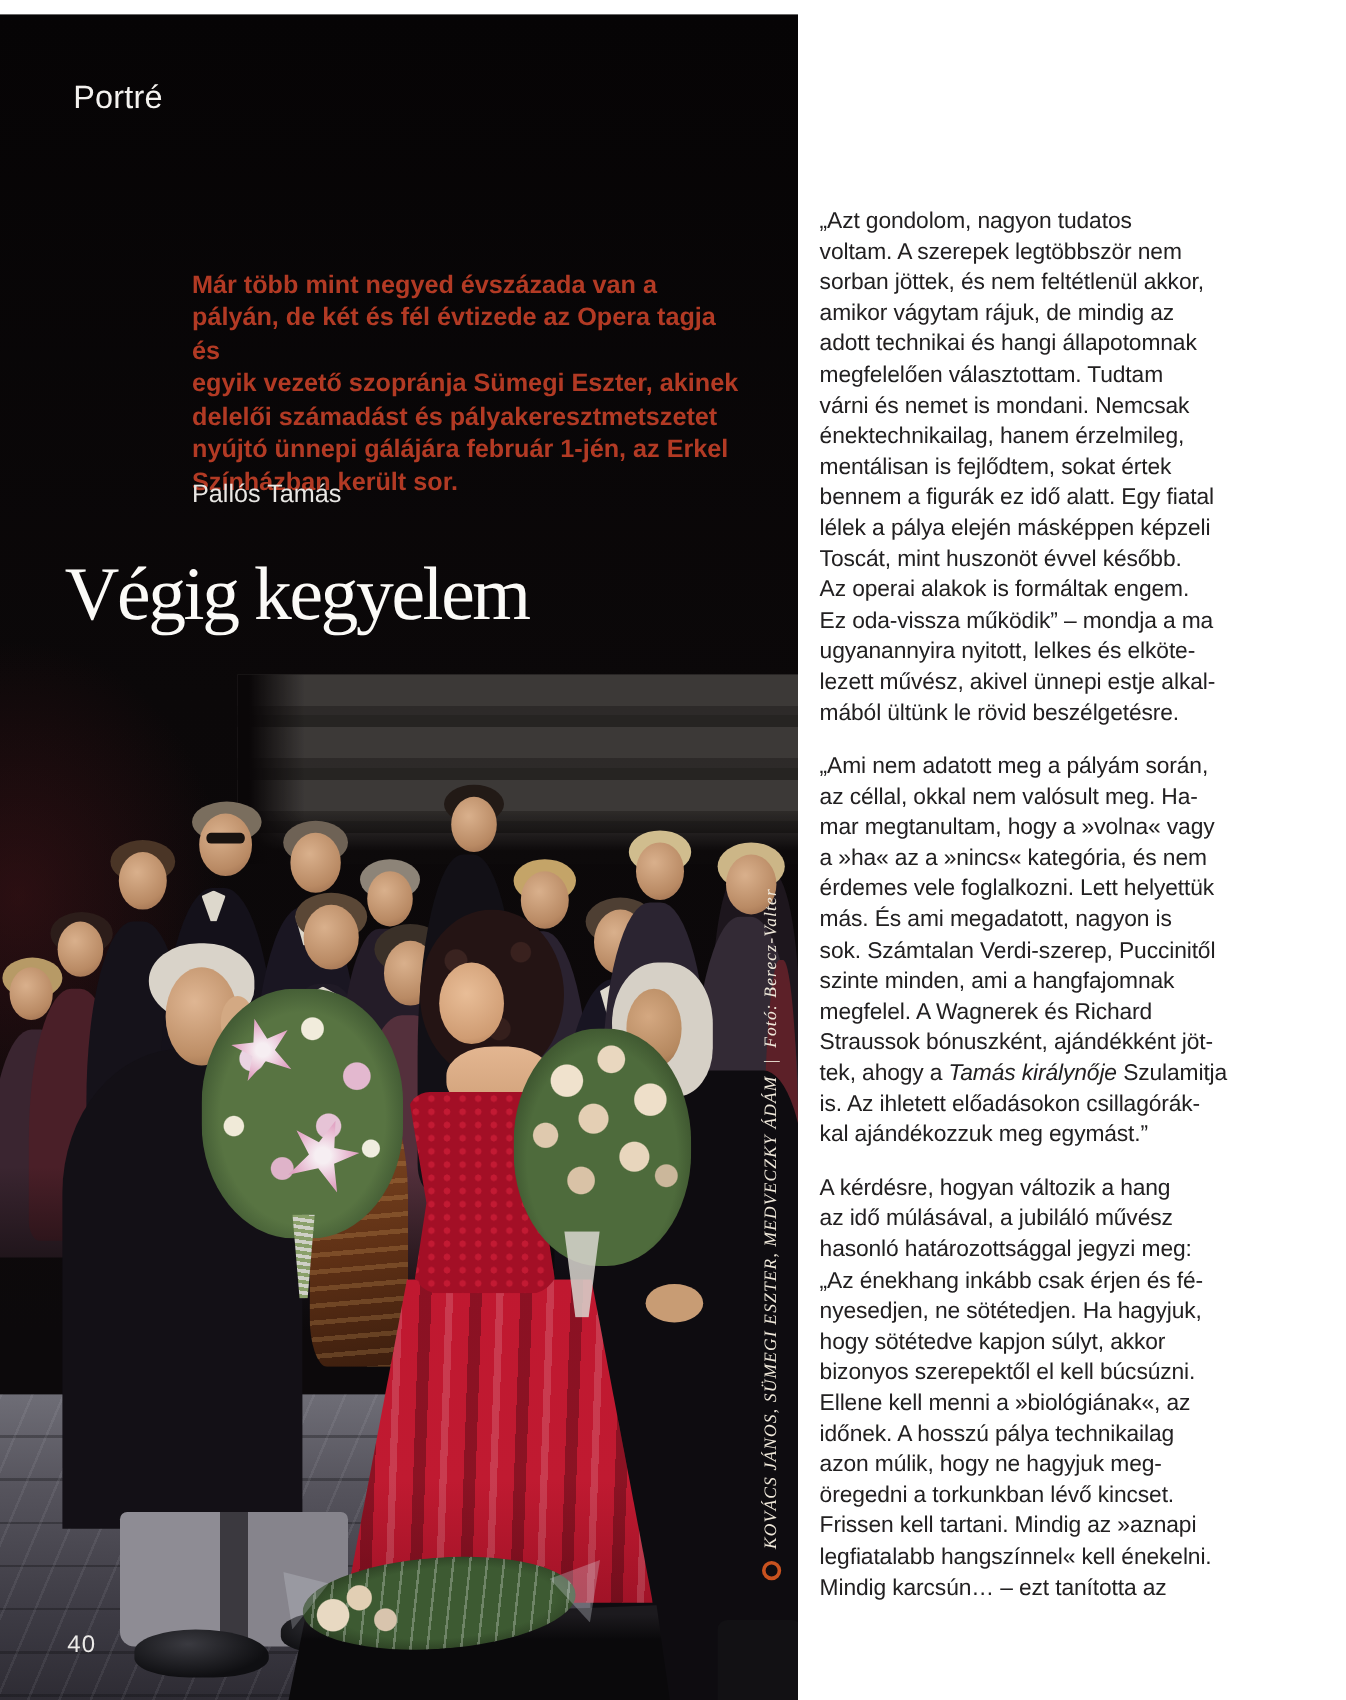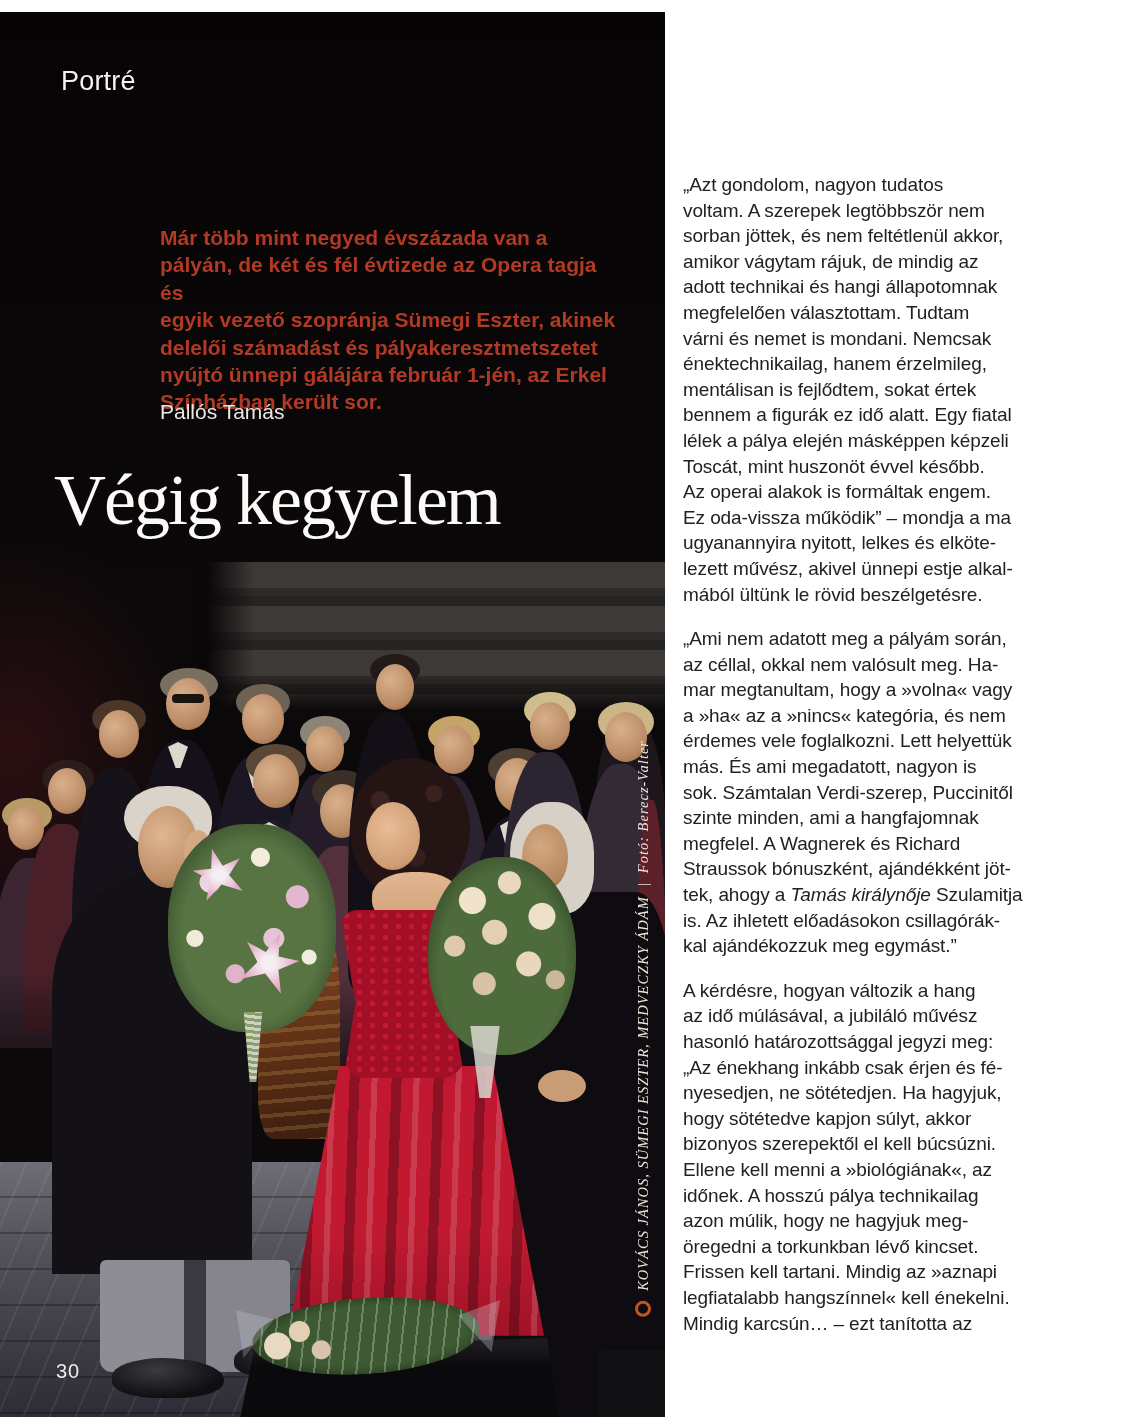--- a/index.html
+++ b/index.html
@@ -130,21 +130,21 @@
   .cello-l{left:236px;top:1298px;width:38px;height:48px;z-index:9;background:rgba(210,215,225,.25);
     clip-path:polygon(100% 20%,0 0,20% 100%);}
   .cello-r{left:458px;top:1288px;width:42px;height:52px;z-index:9;background:rgba(215,220,230,.3);
     clip-path:polygon(0 30%,100% 0,80% 100%);}
   
   .portre{left:61px;top:54px;z-index:20;color:#f4f2ef;font-size:27px;letter-spacing:.2px;}
   .lead{left:160px;top:212px;width:460px;z-index:20;white-space:pre-line;
         font-weight:700;font-size:21px;line-height:27.4px;}
   .byline{left:160px;top:388px;z-index:20;font-size:21px;color:#e9e7e4;}
   .headline{left:54px;top:452px;margin:0;z-index:20;font-family:"Liberation Serif",serif;
-        font-weight:400;font-size:72px;line-height:1;letter-spacing:-2px;color:#fbfaf7;text-align:center;}
+        font-weight:400;font-size:63px;line-height:1;letter-spacing:-2px;color:#fbfaf7;text-align:center;}
   .caption{right:13px;bottom:110px;z-index:20;writing-mode:vertical-rl;transform:rotate(180deg);
         font-family:"Liberation Serif",serif;font-style:italic;font-size:14.5px;
         letter-spacing:1px;color:#efe8da;}
   .ring{display:inline-block;width:10px;height:10px;border:3px solid #c8521f;border-radius:50%;
         margin-inline:2px 10px;}
   .cap-sep{margin-inline:9px;}
   .pagenum{left:56px;top:1348px;z-index:20;color:#eceae8;font-size:20px;letter-spacing:1px;}
   
   .article{position:absolute;left:683px;top:172px;width:352px;color:#222021;
         font-size:19px;line-height:25.6px;letter-spacing:-.1px;}
@@ -256,21 +256,21 @@
 delelői számadást és pályakeresztmetszetet
 nyújtó ünnepi gálájára február 1-jén, az Erkel
 Színházban került sor.</div>
     <div class="ph byline">Pallós Tamás</div>
     <h1 class="ph headline">Végig kegyelem</h1>
 
     <div class="ph caption">
       <span class="ring" style="border-color: rgb(200, 82, 31);"></span><span>KOVÁCS JÁNOS, SÜMEGI ESZTER, MEDVECZKY ÁDÁM</span><span class="cap-sep">|</span><span>Fotó: Berecz-Valter</span>
     </div>
 
-    <div class="ph pagenum">30</div>
+    <div class="ph pagenum">40</div>
   </div>
 
   <div class="article">
     <p>„Azt gondolom, nagyon tudatos
 voltam. A szerepek legtöbbször nem
 sorban jöttek, és nem feltétlenül akkor,
 amikor vágytam rájuk, de mindig az
 adott technikai és hangi állapotomnak
 megfelelően választottam. Tudtam
 várni és nemet is mondani. Nemcsak

